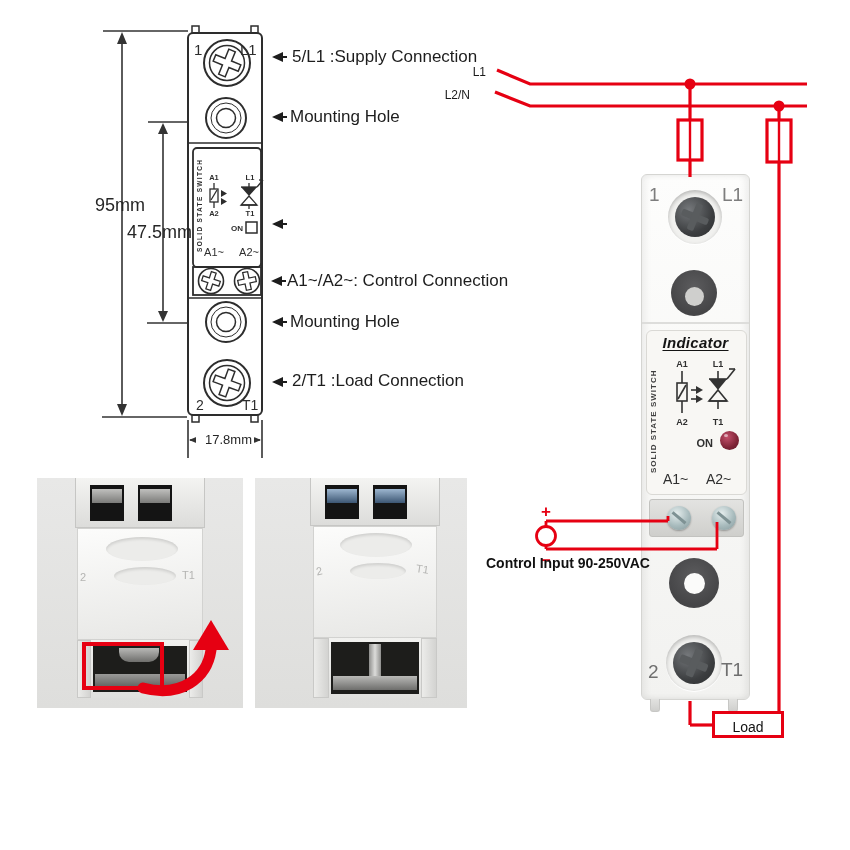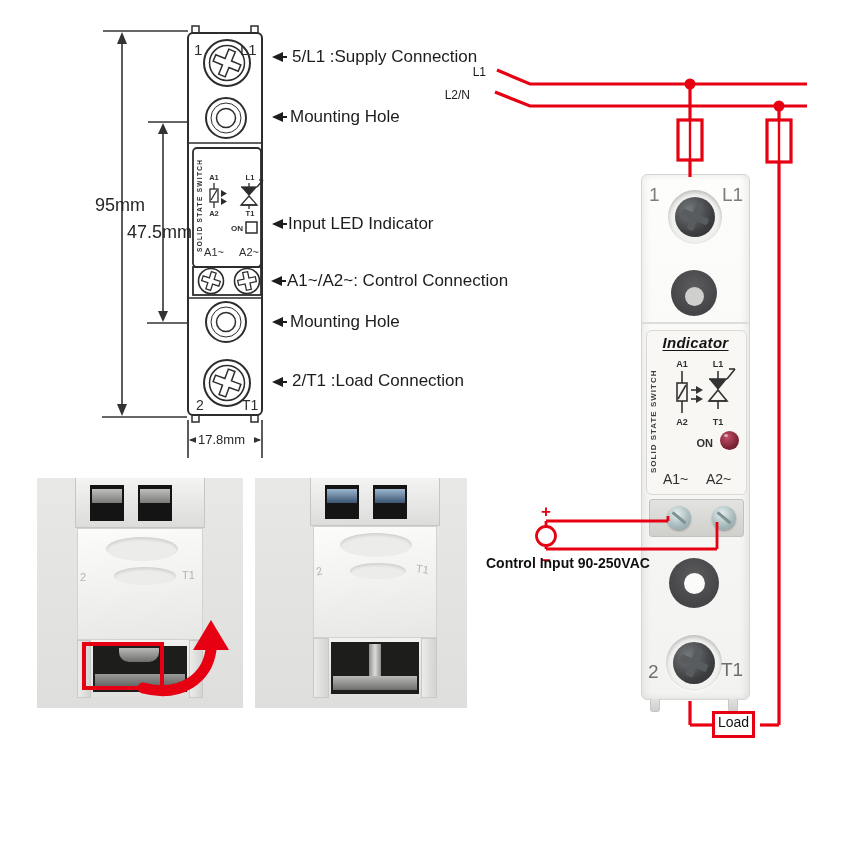--- a/index.html
+++ b/index.html
@@ -7,25 +7,25 @@
   .canvas {
     position:relative; width:850px; height:850px; background:#ffffff;
     font-family:"Liberation Sans", sans-serif; overflow:hidden;
   }
   .abs { position:absolute; }
   svg.artwork { position:absolute; left:0; top:0; z-index:4; pointer-events:none; }
 
   
   .callout { position:absolute; z-index:5; font-size:17px; color:#1d1d1d; white-space:nowrap; }
   .dim-label { position:absolute; z-index:5; font-size:18px; color:#262626; }
-  .dim-label.small { font-size:13px; background:#fff; text-align:left; padding:0 2px; }
+  .dim-label.small { font-size:13px; background:#fff; text-align:right; padding:0 2px; }
   .wire-label { position:absolute; z-index:5; font-size:12px; color:#1a1a1a; text-align:right; }
   .control-caption { position:absolute; z-index:5; font-size:14px; font-weight:bold; color:#111; white-space:nowrap; }
-  .load-box { position:absolute; z-index:5; left:712px; top:711px; width:43px; height:27px;
-    border:3px solid #e60012; background:#fff; display:flex; align-items:flex-start; justify-content:center;
+  .load-box { position:absolute; z-index:5; left:712px; top:711px; width:72px; height:27px;
+    border:3px solid #e60012; background:#fff; display:flex; align-items:flex-end; justify-content:center;
     font-size:14px; color:#111; }
   .headline { position:absolute; z-index:5; left:48px; top:740px; font-size:27px; font-weight:bold;
     color:#2d4f9e; letter-spacing:0.5px; }
 
   
   .device { position:absolute; z-index:2; left:641px; top:174px; width:109px; height:526px;
     background:linear-gradient(180deg,#fdfdfc,#f2f2f0);
     border:1px solid #d5d5d2; border-radius:6px; overflow:visible;
     box-shadow:inset -4px 0 6px rgba(0,0,0,0.06), inset 4px 0 6px rgba(0,0,0,0.05); }
   .device .seam { position:absolute; left:0; width:100%; height:2px; background:#dddddb; }
@@ -359,21 +359,20 @@
       </g>
     </g>
     <g fill="#1a1a1a">
       <text x="546" y="517" font-size="17" font-weight="bold" fill="#e60012" text-anchor="middle">+</text>
       <text x="546" y="566" font-size="17" font-weight="bold" fill="#e60012" text-anchor="middle">−</text>
     </g>
   </svg>
 
   <div class="callout" style="left:292px; top:47px;">5/L1 :Supply Connection</div>
   <div class="callout" style="left:290px; top:107px;">Mounting Hole</div>
-  <div class="callout" style="left:288px; top:214px;">Input LED Indicator</div>
   <div class="callout" style="left:287px; top:271px;">A1~/A2~: Control Connection</div>
   <div class="callout" style="left:290px; top:312px;">Mounting Hole</div>
   <div class="callout" style="left:292px; top:371px;">2/T1 :Load Connection</div>
 
   <div class="dim-label" style="left:95px; top:195px;">95mm</div>
   <div class="dim-label" style="left:127px; top:222px;">47.5mm</div>
   <div class="dim-label small" style="left:196px; top:432px; width:58px;">17.8mm</div>
 
   <div class="wire-label" style="left:452px; top:65px; width:34px;">L1</div>
   <div class="wire-label" style="left:428px; top:88px; width:42px;">L2/N</div>

